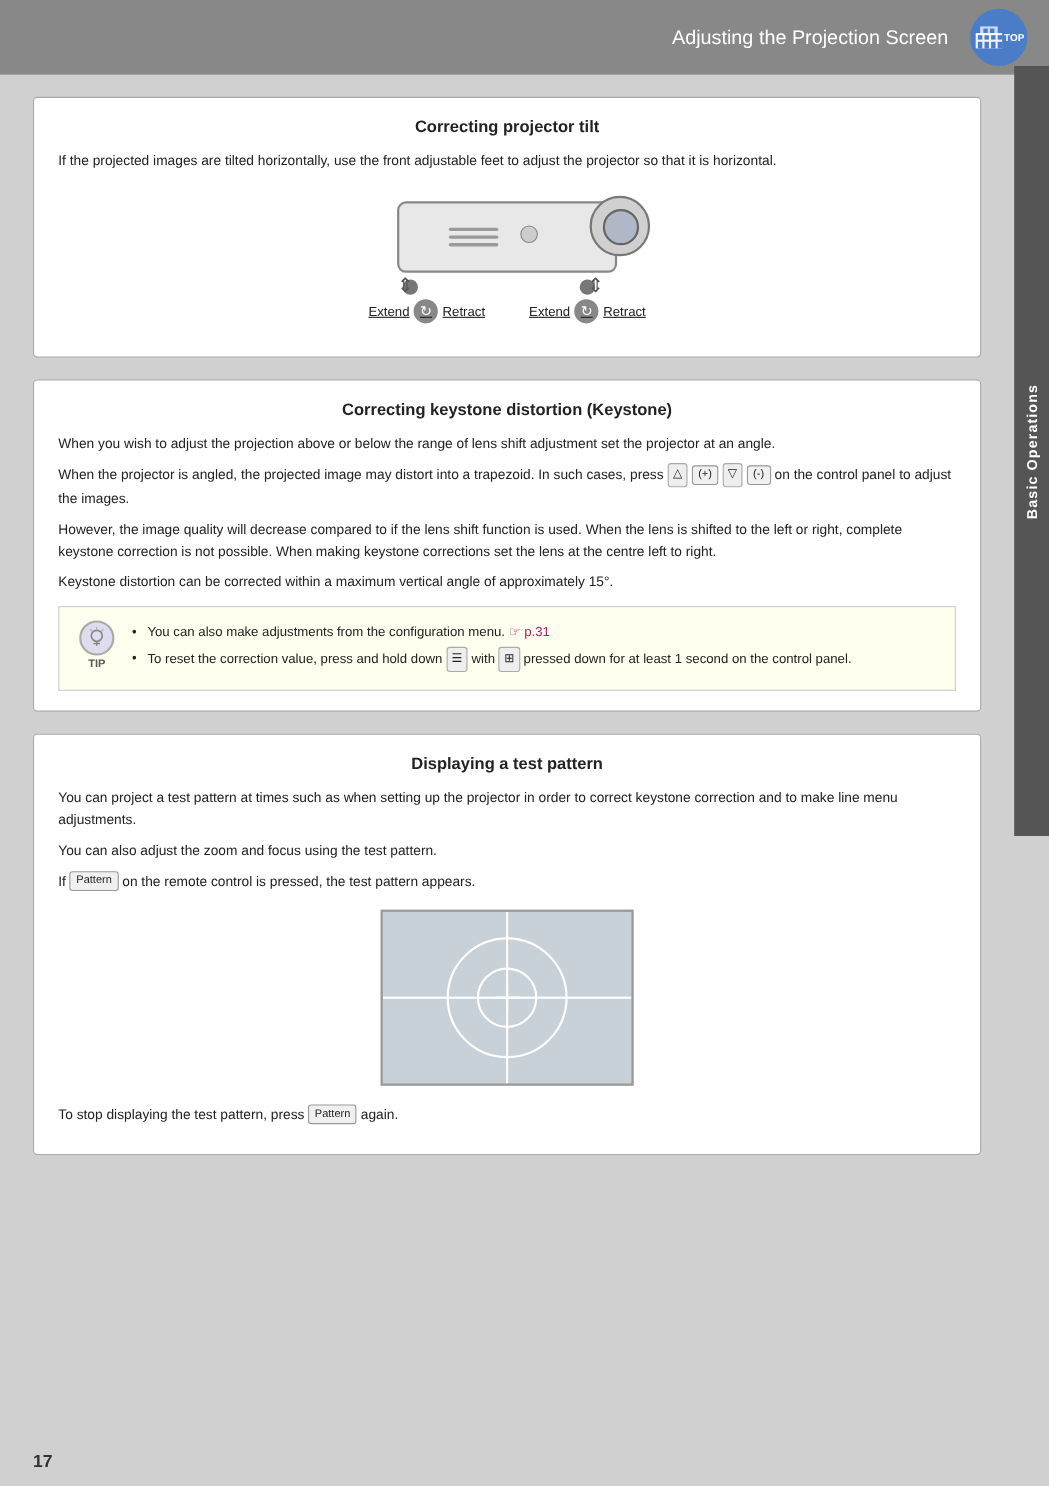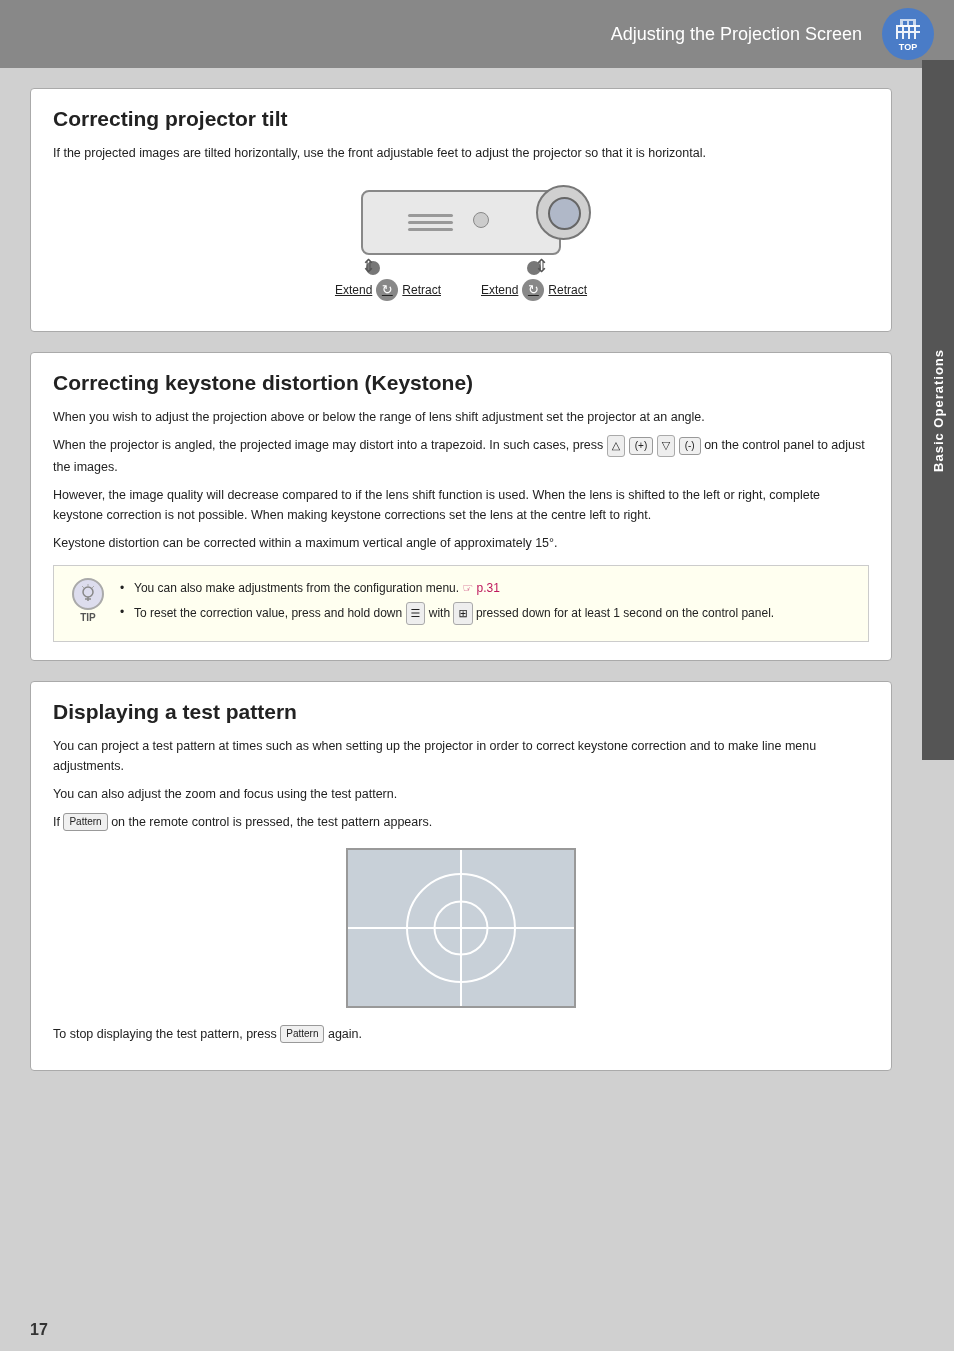--- a/index.html
+++ b/index.html
@@ -28,21 +28,20 @@
       margin-left: auto;
       margin-right: 20px;
     }
 
     .top-icon {
       width: 52px;
       height: 52px;
       background: #4a7cc7;
       border-radius: 50%;
       display: flex;
-      flex-direction: column;
       align-items: center;
       justify-content: center;
       color: white;
       font-size: 9px;
       font-weight: bold;
     }
 
     .top-icon svg {
       width: 28px;
       height: 24px;
@@ -81,24 +80,25 @@
 
     .section-box {
       background: white;
       border: 1px solid #aaa;
       border-radius: 4px;
       padding: 18px 22px;
       margin-right: 32px;
     }
 
     .section-title {
-      font-size: 21px;
+      font-size: 15px;
       font-weight: bold;
       margin-bottom: 12px;
       border-bottom: none;
+      text-align: center;
     }
 
     .section-text {
       font-size: 12.5px;
       line-height: 1.6;
       margin-bottom: 8px;
     }
 
     .projector-diagram {
       display: flex;

